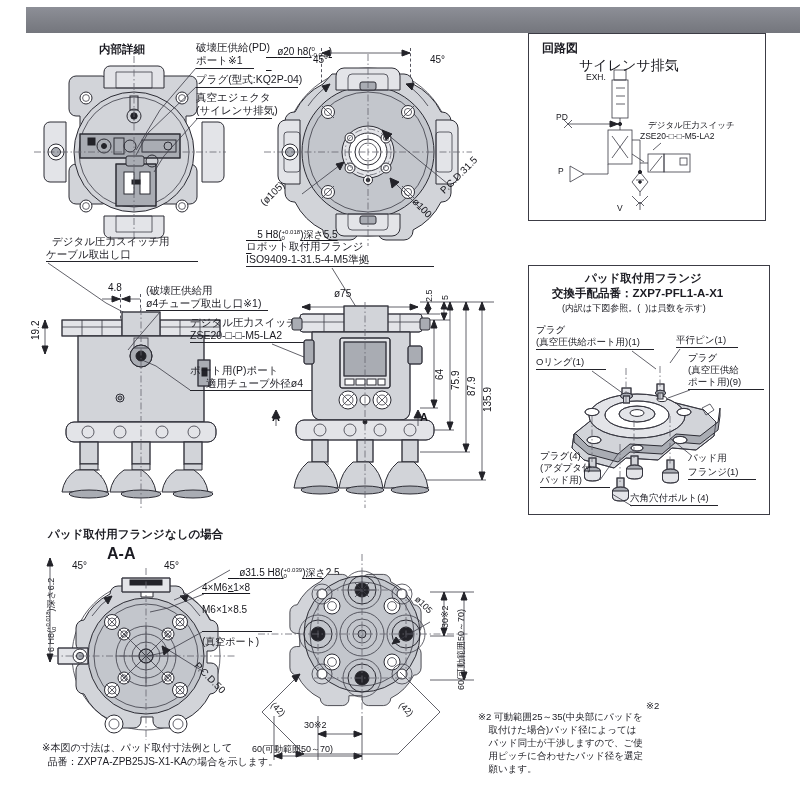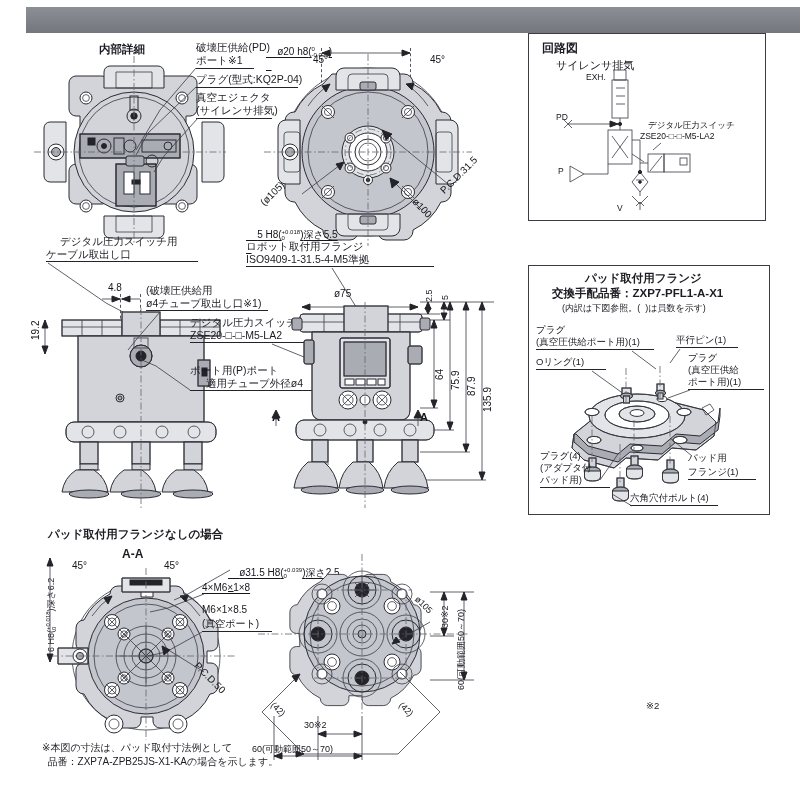--- a/index.html
+++ b/index.html
@@ -146,21 +146,21 @@
 
   <div class="t" style="left:196px;top:91px;">真空エジェクタ</div>
   <div class="t" style="left:196px;top:104px;">(サイレンサ排気)</div>
   <div class="ln lnh" style="left:196px;top:118px;width:76px;"></div>
   <div class="svgwrap" style="left:150px;top:116px;">
     <svg width="50" height="58">
         <polyline class="nofill-thin" points="48,2 14,40 4,56"></polyline>
       </svg>
   </div>
 
-  <div class="t" style="left:60px;top:235px;">デジタル圧力スイッチ用</div>
+  <div class="t" style="left:52px;top:235px;">デジタル圧力スイッチ用</div>
   <div class="t" style="left:46px;top:248px;">ケーブル取出し口</div>
   <div class="ln lnh" style="left:46px;top:261px;width:152px;"></div>
   <div class="svgwrap" style="left:46px;top:261px;">
     <svg width="96" height="62">
         <polyline class="nofill-thin" points="2,2 60,42 94,60"></polyline>
       </svg>
   </div>
 
   <div class="dim u" style="left:266px;top:35px;">
     <span>ø20 h8</span>(<span class="frac"><span>0</span><br><span>-0.033</span></span>)
@@ -284,21 +284,21 @@
     <svg width="54" height="84">
         <polyline class="nofill-thin" points="2,2 44,70 52,82"></polyline>
         <polygon class="blk" points="52,82 44,76 48,72"></polygon>
       </svg>
   </div>
 
 
   <div class="box" style="left:528px;top:33px;width:236px;height:186px;"></div>
   <div class="t tb" style="left:542px;top:42px;font-size:12px;">回路図</div>
 
-  <div class="dim" style="left:556px;top:60px;font-size:11px;">サイレンサ排気</div>
+  <div class="dim" style="left:579px;top:60px;font-size:14px;">サイレンサ排気</div>
   <div class="dim" style="left:586px;top:72px;font-size:8.5px;">EXH.</div>
   <div class="dim" style="left:556px;top:112px;font-size:8.5px;">PD</div>
   <div class="dim" style="left:558px;top:166px;font-size:8.5px;">P</div>
   <div class="dim" style="left:617px;top:203px;font-size:8.5px;">V</div>
   <div class="dim" style="left:648px;top:120px;font-size:8.5px;">デジタル圧力スイッチ</div>
   <div class="dim" style="left:640px;top:131px;font-size:8.5px;">ZSE20-□-□-M5-LA2</div>
 
   <div class="svgwrap" style="left:540px;top:58px;">
     <svg width="200" height="160" viewBox="0 0 200 160">
 
@@ -650,21 +650,21 @@
   <div class="t" style="left:676px;top:334px;font-size:9.5px;">平行ピン(1)</div>
   <div class="ln lnh" style="left:676px;top:347px;width:62px;"></div>
   <div class="svgwrap" style="left:666px;top:347px;">
     <svg width="16" height="18">
         <polyline class="nofill-thin" points="14,2 4,16"></polyline>
       </svg>
   </div>
 
   <div class="t" style="left:688px;top:352px;font-size:9.5px;">プラグ</div>
   <div class="t" style="left:688px;top:364px;font-size:9.5px;">(真空圧供給</div>
-  <div class="t" style="left:688px;top:376px;font-size:9.5px;">ポート用)(1)</div>
+  <div class="t" style="left:688px;top:376px;font-size:9.5px;">ポート用)(9)</div>
   <div class="ln lnh" style="left:688px;top:389px;width:76px;"></div>
   <div class="svgwrap" style="left:664px;top:386px;">
     <svg width="28" height="14">
         <polyline class="nofill-thin" points="26,4 4,12"></polyline>
       </svg>
   </div>
 
   <div class="svgwrap" style="left:534px;top:382px;">
     <svg width="230" height="125" viewBox="0 0 230 125">
 
@@ -779,21 +779,21 @@
 
   <div class="t" style="left:630px;top:492px;font-size:9.5px;">六角穴付ボルト(4)</div>
   <div class="ln lnh" style="left:630px;top:505px;width:88px;"></div>
   <div class="svgwrap" style="left:608px;top:492px;">
     <svg width="26" height="18">
         <polyline class="nofill-thin" points="24,14 4,2"></polyline>
       </svg>
   </div>
 
   <div class="t tb" style="left:48px;top:528px;font-size:11.5px;">パッド取付用フランジなしの場合</div>
-  <div class="t tb" style="left:122px;top:548px;font-size:12px;">A-A</div>
+  <div class="t tb" style="left:107px;top:548px;font-size:16px;">A-A</div>
 
   <div class="dim rot90" style="left:34px;top:662px;font-size:9px;">
     <span>6 H8</span>(<span class="frac"><span>+0.018</span><br><span>0</span></span>)<span>深さ6.2</span>
   </div>
   <div class="svgwrap" style="left:44px;top:556px;">
     <svg width="12" height="108">
       <line class="nofill-thin" x1="6" y1="2" x2="6" y2="106"></line>
       <polygon class="blk" points="6,2 3,10 9,10"></polygon>
         <polygon class="blk" points="6,106 3,98 9,98"></polygon>
     </svg>
@@ -897,21 +897,21 @@
   </div>
 
   <div class="dim u" style="left:202px;top:582px;">4×M6×1×8</div>
   <div class="svgwrap" style="left:148px;top:592px;">
     <svg width="58" height="22">
         <polyline class="nofill-thin" points="56,2 20,16 2,20"></polyline>
       </svg>
   </div>
 
   <div class="dim" style="left:202px;top:604px;">M6×1×8.5</div>
-  <div class="dim" style="left:202px;top:618px;">(真空ポート)</div>
+  <div class="dim" style="left:202px;top:636px;">(真空ポート)</div>
   <div class="ln lnh" style="left:202px;top:631px;width:70px;"></div>
   <div class="svgwrap" style="left:146px;top:620px;">
     <svg width="58" height="38">
         <polyline class="nofill-thin" points="56,12 20,32 2,36"></polyline>
       </svg>
   </div>
 
   <div class="dim rotm45" style="left:200px;top:660px;">P.C.D.50</div>
   <div class="svgwrap" style="left:158px;top:644px;">
     <svg width="48" height="30">
@@ -1046,20 +1046,25 @@
       <polygon class="blk" points="38,24 30,26 34,32"></polygon>
       <polygon class="blk" points="42,104 34,101 34,107"></polygon>
     </svg>
   </div>
 
   <div class="t" style="left:646px;top:700px;font-size:9.5px;">※2</div>
 
   <div class="t" style="left:42px;top:742px;font-size:10px;">※本図の寸法は、パッド取付寸法例として</div>
   <div class="t" style="left:42px;top:756px;font-size:10px;">  品番：ZXP7A-ZPB25JS-X1-KAの場合を示します。</div>
 
+  <div class="t" style="left:478px;top:710px;font-size:9.5px;line-height:13px;">※2 可動範囲25～35(中央部にパッドを
+    取付けた場合)パッド径によっては
+    パッド同士が干渉しますので、ご使
+    用ピッチに合わせたパッド径を選定
+    願います。</div>
 
   <div class="smc">
     <svg width="22" height="22" style="position:absolute;left:0;top:2px;">
       <g fill="#5b6472">
         <circle cx="11" cy="11" r="10"></circle>
         <path d="M3 8 q8 -3 16 0 q-8 3 -16 0 z" fill="#ffffff"></path>
         <path d="M3 12 q8 -3 16 0 q-8 3 -16 0 z" fill="#ffffff"></path>
         <path d="M4 16 q8 -3 15 0 q-8 3 -15 0 z" fill="#ffffff"></path>
       </g>
     </svg>

